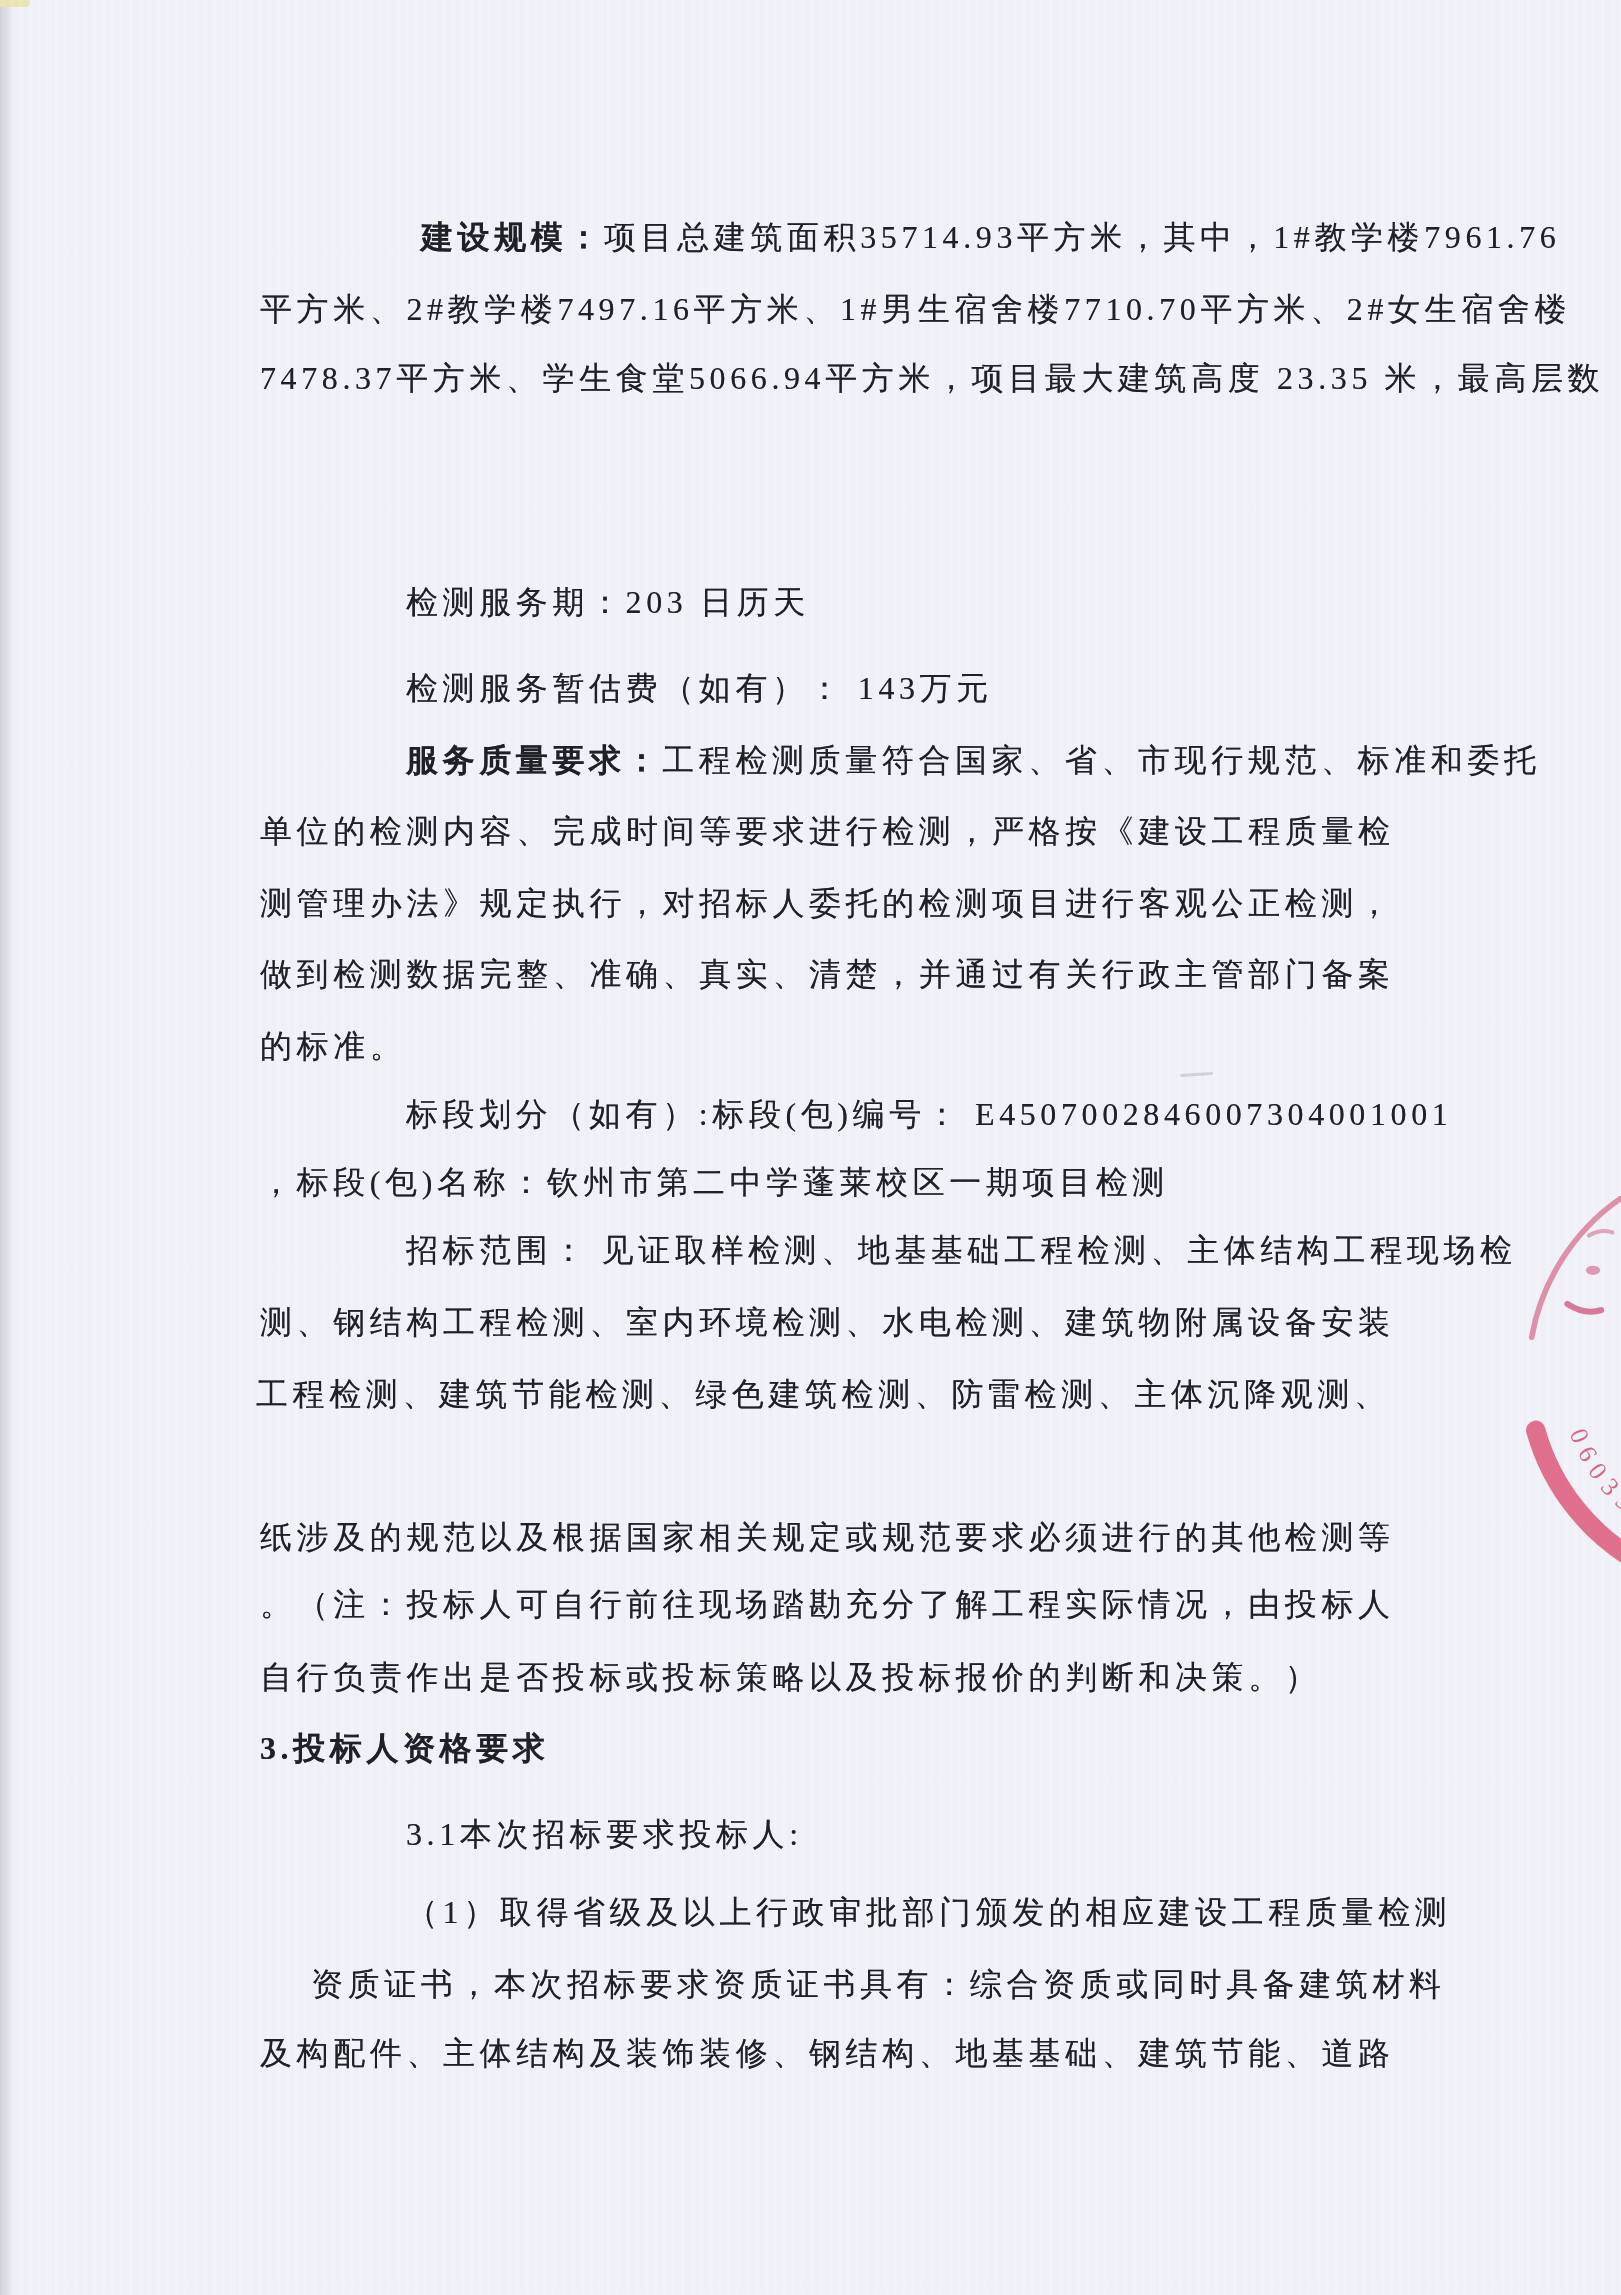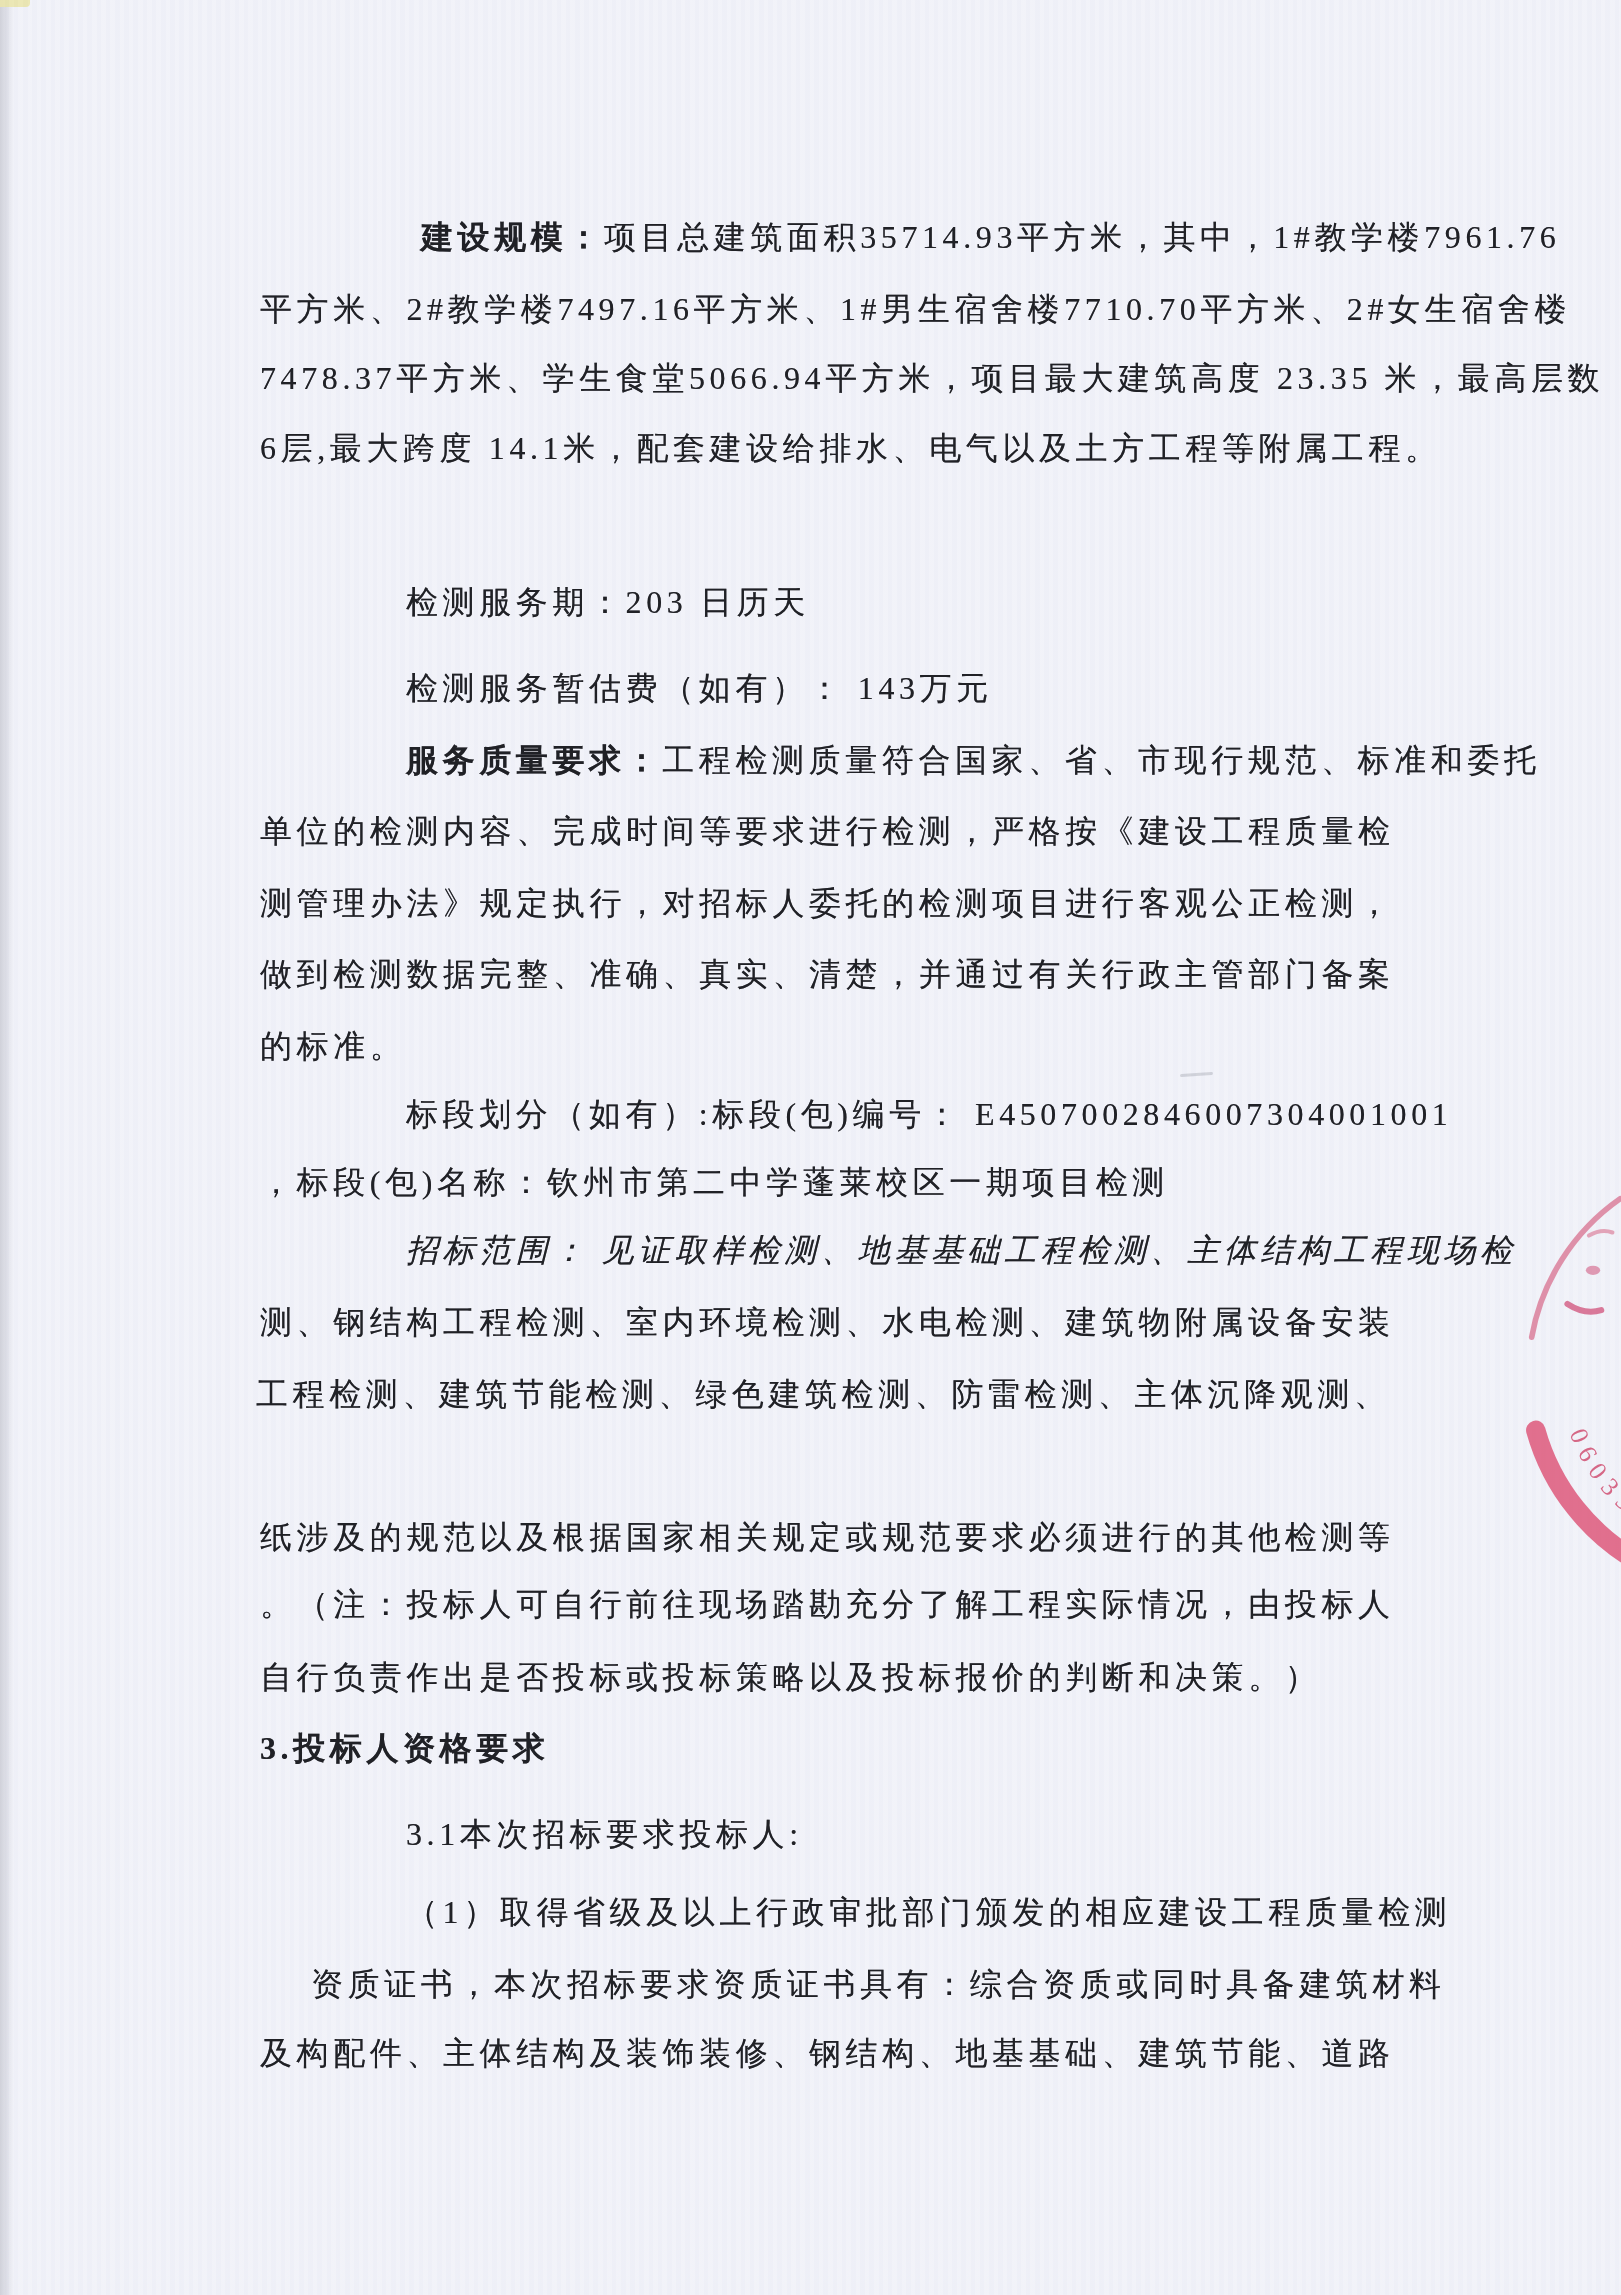--- a/index.html
+++ b/index.html
@@ -60,31 +60,30 @@
 <div class="page">
 
   <div class="edge-shadow-left"></div>
   <div class="corner-mark"></div>
   <div class="pencil-dash"></div>
 
   <div class="textlayer" id="textlayer">
       <div class="line" style="top: 220px; left: 421px;"><b>建设规模：</b>项目总建筑面积35714.93平方米，其中，1#教学楼7961.76</div>
       <div class="line" style="top: 292px; left: 260px;">平方米、2#教学楼7497.16平方米、1#男生宿舍楼7710.70平方米、2#女生宿舍楼</div>
       <div class="line" style="top: 361px; left: 260px;">7478.37平方米、学生食堂5066.94平方米，项目最大建筑高度 23.35 米，最高层数</div>
-      <div class="line" style="top: 431px; left: 260px;">6层,最大跨度 14.1米，配套建设给排水、电气以及土方工程等附属工程。</div>
       <div class="line" style="top: 585px; left: 406px;">检测服务期：203 日历天</div>
       <div class="line" style="top: 671px; left: 406px;">检测服务暂估费（如有）： 143万元</div>
       <div class="line" style="top: 743px; left: 406px;"><b>服务质量要求：</b>工程检测质量符合国家、省、市现行规范、标准和委托</div>
       <div class="line" style="top: 814px; left: 260px;">单位的检测内容、完成时间等要求进行检测，严格按《建设工程质量检</div>
       <div class="line" style="top: 886px; left: 260px;">测管理办法》规定执行，对招标人委托的检测项目进行客观公正检测，</div>
       <div class="line" style="top: 957px; left: 260px;">做到检测数据完整、准确、真实、清楚，并通过有关行政主管部门备案</div>
       <div class="line" style="top: 1029px; left: 260px;">的标准。</div>
       <div class="line" style="top: 1097px; left: 406px;">标段划分（如有）:标段(包)编号： E4507002846007304001001</div>
       <div class="line" style="top: 1165px; left: 260px;">，标段(包)名称：钦州市第二中学蓬莱校区一期项目检测</div>
-      <div class="line" style="top: 1233px; left: 406px; font-style: italic;">招标范围： 见证取样检测、地基基础工程检测、主体结构工程现场检</div>
+      <div class="line" style="top: 1233px; left: 406px;">招标范围： 见证取样检测、地基基础工程检测、主体结构工程现场检</div>
       <div class="line" style="top: 1305px; left: 260px;">测、钢结构工程检测、室内环境检测、水电检测、建筑物附属设备安装</div>
       <div class="line" style="top: 1377px; left: 248px; margin-left: 8px;">工程检测、建筑节能检测、绿色建筑检测、防雷检测、主体沉降观测、</div>
       <div class="line" style="top: 1520px; left: 260px;">纸涉及的规范以及根据国家相关规定或规范要求必须进行的其他检测等</div>
       <div class="line" style="top: 1587px; left: 260px;">。（注：投标人可自行前往现场踏勘充分了解工程实际情况，由投标人</div>
       <div class="line" style="top: 1660px; left: 260px;">自行负责作出是否投标或投标策略以及投标报价的判断和决策。）</div>
       <div class="line" style="top: 1731px; left: 260px;"><b>3.投标人资格要求</b></div>
       <div class="line" style="top: 1817px; left: 406px;">3.1本次招标要求投标人:</div>
       <div class="line" style="top: 1895px; left: 406px;">（1）取得省级及以上行政审批部门颁发的相应建设工程质量检测</div>
       <div class="line" style="top: 1967px; left: 268px; margin-left: 43px;">资质证书，本次招标要求资质证书具有：综合资质或同时具备建筑材料</div>
       <div class="line" style="top: 2036px; left: 260px;">及构配件、主体结构及装饰装修、钢结构、地基基础、建筑节能、道路</div>

